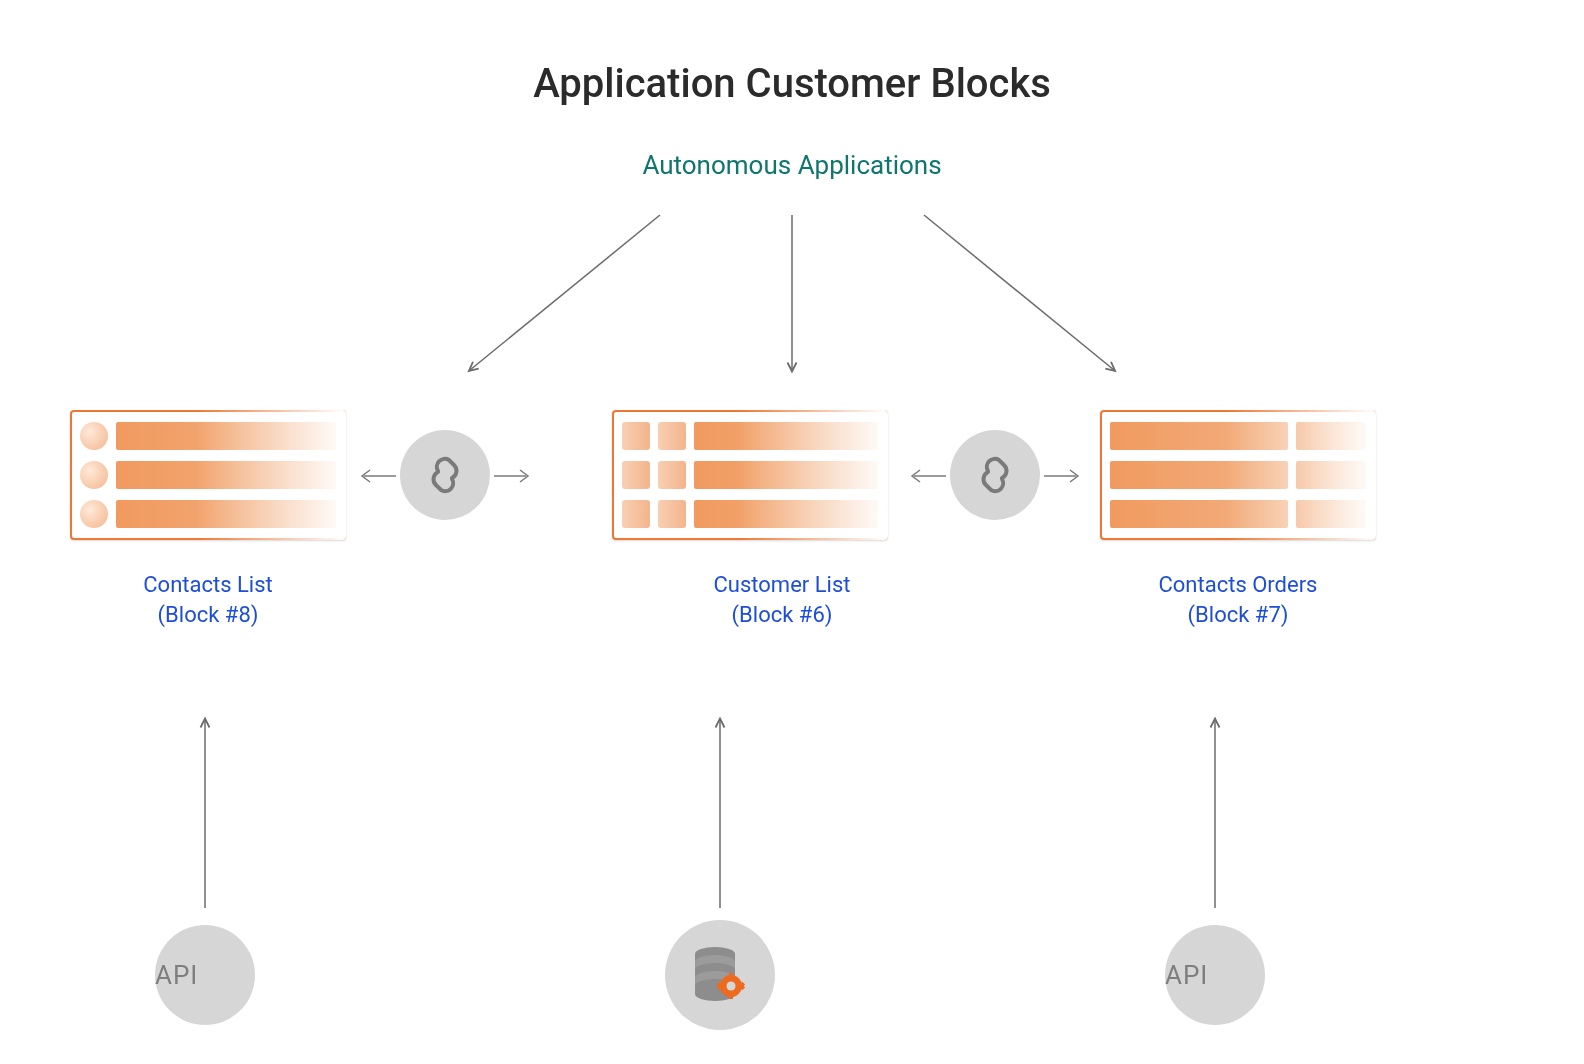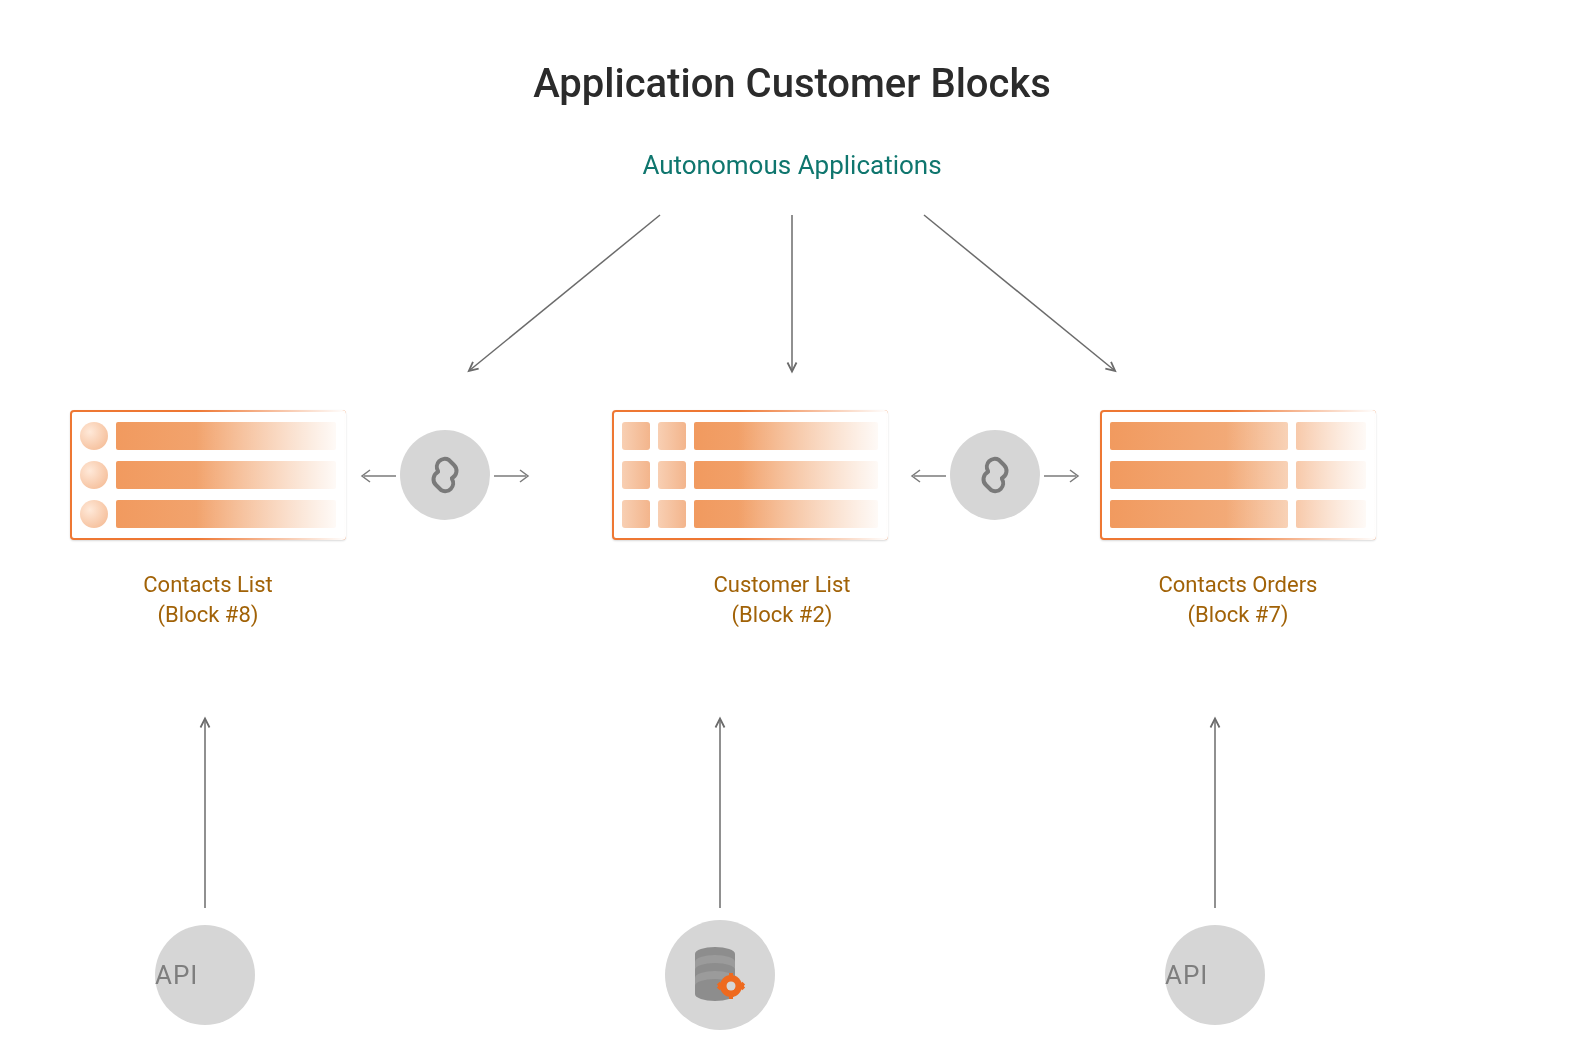--- a/index.html
+++ b/index.html
@@ -77,21 +77,21 @@
     border-radius: 2px;
     background: linear-gradient(to right, #f19a5f, #f3b284);
   }
   .bar.short { flex: 0 0 70px; }
   .bar.long  { flex: 1; }
   .block-label {
     position: absolute;
     width: 300px;
     text-align: center;
     font-size: 22px;
-    color: #a16207;
+    color: #1d4ed8;
     line-height: 1.35;
   }
   .link-circle {
     position: absolute;
     width: 90px; height: 90px;
     border-radius: 50%;
     background: #d6d6d6;
     display: flex;
     align-items: center;
     justify-content: center;
@@ -176,21 +176,21 @@
       <div class="bar long"></div>
     </div>
   <div class="row">
       <div class="square"></div>
       <div class="square"></div>
       <div class="bar long"></div>
     </div>
 </div>
 <div class="block-label" style="left:632px; top:570px;">
   <span>Customer List</span><br>
-  <span>(Block #2)</span>
+  <span>(Block #6)</span>
 </div>
 
 <div class="block fade" style="left:1100px; top:410px;">
   <div class="row">
       <div class="bar long"></div>
       <div class="bar short"></div>
     </div>
   <div class="row">
       <div class="bar long"></div>
       <div class="bar short"></div>

